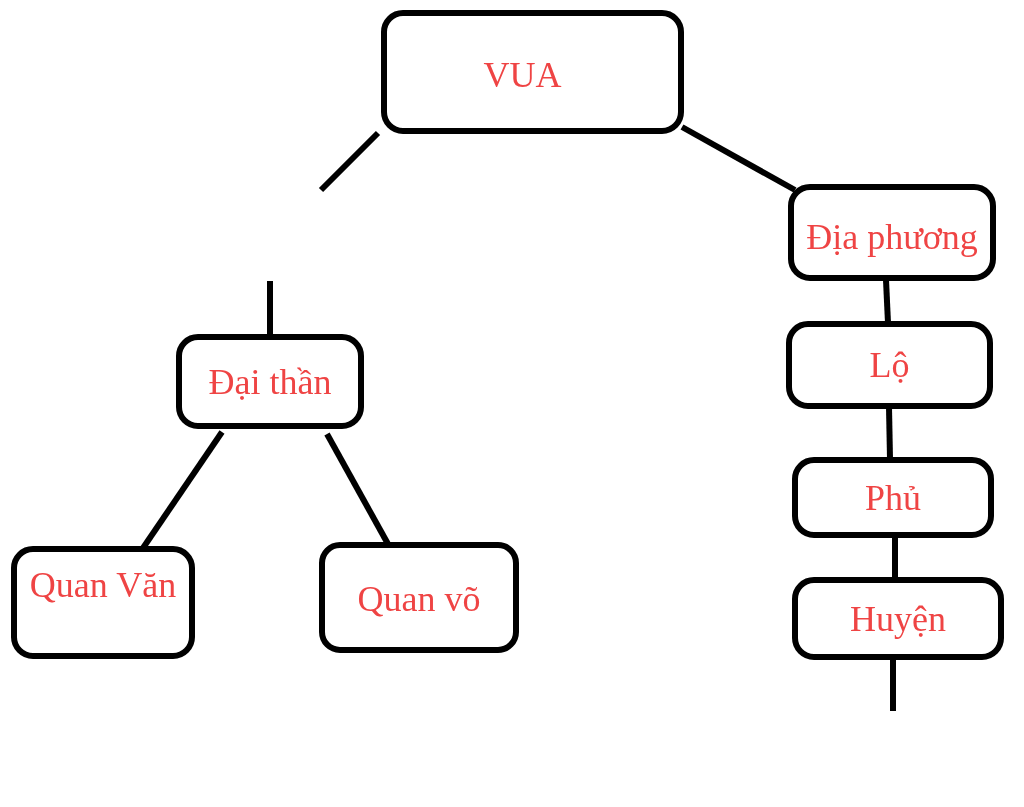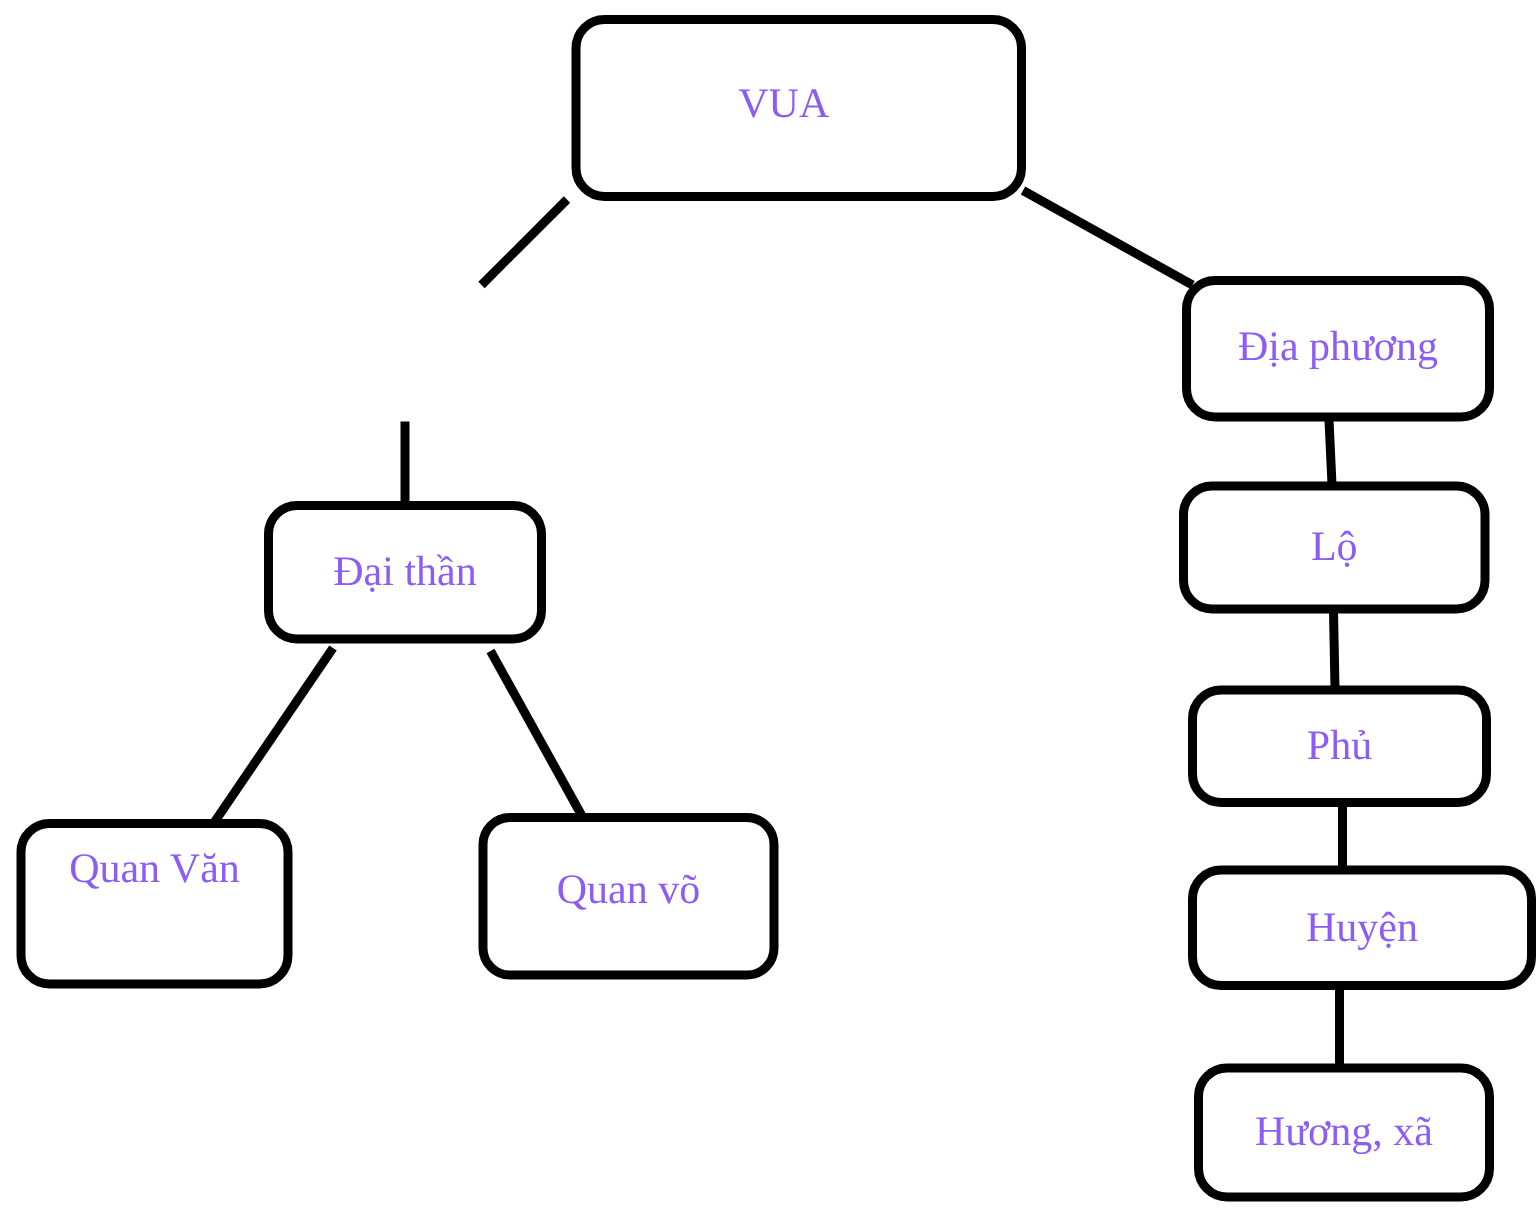--- a/index.html
+++ b/index.html
@@ -2,38 +2,38 @@
 <html><head>
   <meta charset="utf-8">
   <style>
     html, body { margin: 0; padding: 0; background: #ffffff; }
     #canvas { position: relative; width: 1024px; height: 807px; overflow: hidden; background: #ffffff; }
     svg.links { position: absolute; left: 0; top: 0; }
     .node {
       position: absolute; box-sizing: border-box;
       border: 6px solid #000; border-radius: 22px; background: #fff;
       font-family: "Liberation Serif", "DejaVu Serif", serif;
-      font-size: 28px; color: #8b5cf6;
+      font-size: 36px; color: #ef4444;
       display: flex; align-items: center; justify-content: center;
       white-space: nowrap;
     }
     .node span { display: block; }
     #n-vua { left: 381px; top: 10px; width: 303px; height: 124px; align-items: flex-start; }
     #n-vua span { margin-top: 38px; margin-left: -20px; }
     #n-tw { left: 172px; top: 189px; width: 208px; height: 94px; }
     #n-dt { left: 176px; top: 334px; width: 188px; height: 95px; }
     #n-qv { left: 11px; top: 546px; width: 184px; height: 113px; align-items: flex-start; }
     #n-qv span { margin-top: 12px; }
     #n-qvo { left: 319px; top: 542px; width: 200px; height: 111px; align-items: flex-start; border-radius: 21px; }
     #n-qvo span { margin-top: 30px; }
     #n-dp { left: 788px; top: 184px; width: 208px; height: 97px; align-items: flex-start; }
     #n-dp span { margin-top: 26px; }
     #n-lo { left: 786px; top: 321px; width: 207px; height: 88px; }
     #n-phu { left: 792px; top: 457px; width: 202px; height: 81px; }
-    #n-huyen { left: 792px; top: 577px; width: 232px; height: 83px; }
+    #n-huyen { left: 792px; top: 577px; width: 212px; height: 83px; }
     #n-huong { left: 796px; top: 709px; width: 200px; height: 92px; }
   </style>
 </head>
 <body>
 
 <div id="canvas">
   <svg class="links" width="1024" height="807">
     <g stroke="#000" stroke-width="6" stroke-linecap="butt" fill="none">
       <line x1="378" y1="133" x2="321" y2="190"></line>
       <line x1="682" y1="127" x2="795" y2="190"></line>
@@ -73,16 +73,13 @@
   </div>
 
   <div class="node" id="n-phu">
     <span>Phủ</span>
   </div>
 
   <div class="node" id="n-huyen">
     <span>Huyện</span>
   </div>
 
-  <div class="node" id="n-huong">
-    <span>Hương, xã</span>
-  </div>
 </div>
 
 </body></html>

